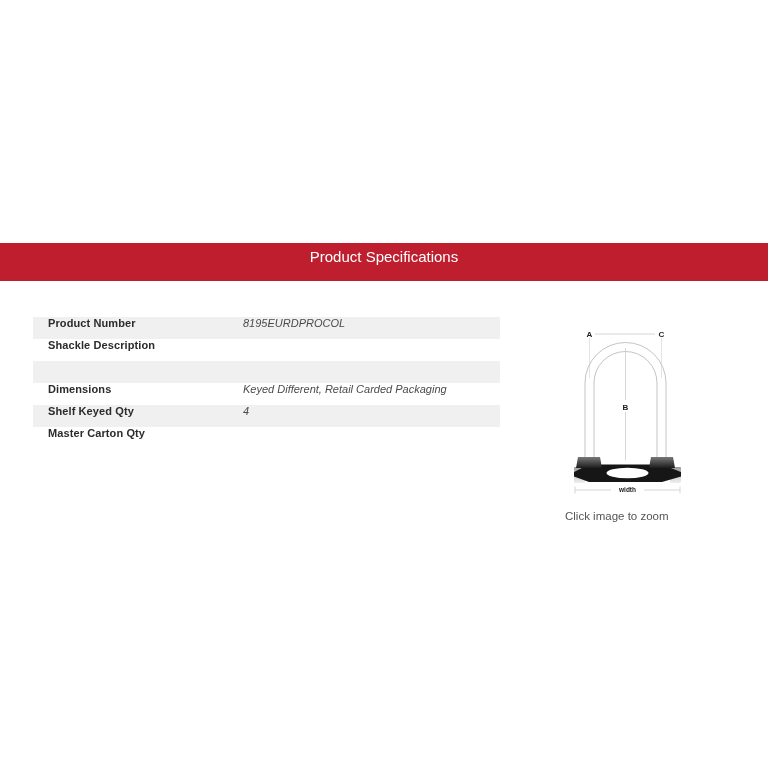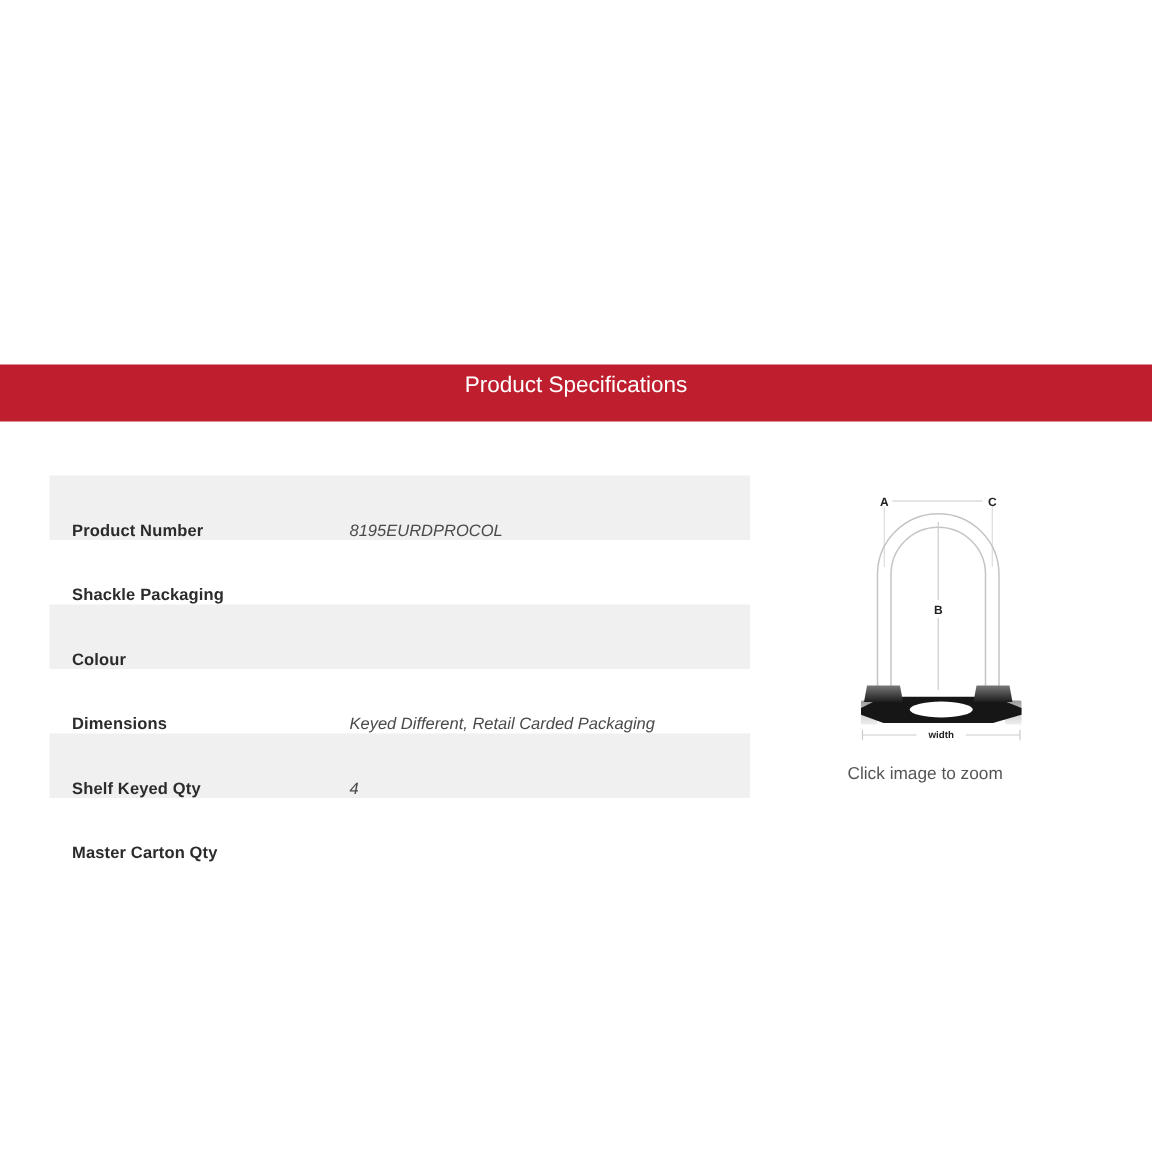--- a/index.html
+++ b/index.html
@@ -10,21 +10,21 @@
 
   
   .banner {
     position:absolute; left:0; top:243px; width:768px; height:38px;
     background:#BE1E2D; color:#ffffff; text-align:center;
     line-height:28px; font-size:15px; font-weight:400;
   }
 
   
   .spec-table { position:absolute; left:33px; top:317px; width:467px; }
-  .spec-row { display:flex; height:43px; align-items:flex-end; font-size:11px; }
+  .spec-row { display:flex; height:22px; align-items:flex-start; font-size:11px;gap:10px; }
   .spec-row.striped { background:#F0F0F1; }
   .cell-label {
     width:185px; padding-left:15px; flex:0 0 auto;
     font-weight:bold; color:#2b2b2b; letter-spacing:0.1px;
   }
   .cell-value { flex:1; color:#4a4a4a;font-style:italic; }
 
   
   .figure { position:absolute; left:565px; top:318px; width:125px; cursor:pointer; }
   .figure svg { display:block; width:125px; height:180px; }
@@ -41,24 +41,23 @@
 <div class="banner">
   <span>Product Specifications</span>
 </div>
 
 <div class="spec-table">
   <div class="spec-row striped">
     <div class="cell-label">Product Number</div>
     <div class="cell-value">8195EURDPROCOL</div>
   </div>
   <div class="spec-row">
-    <div class="cell-label">Shackle Packaging</div>
+    <div class="cell-label">Shackle Description</div>
   </div>
   <div class="spec-row striped">
-    <div class="cell-label">Colour</div>
   </div>
   <div class="spec-row">
     <div class="cell-label">Dimensions</div>
     <div class="cell-value">Keyed Different, Retail Carded Packaging</div>
   </div>
   <div class="spec-row striped">
     <div class="cell-label">Shelf Keyed Qty</div>
     <div class="cell-value">4</div>
   </div>
   <div class="spec-row">

